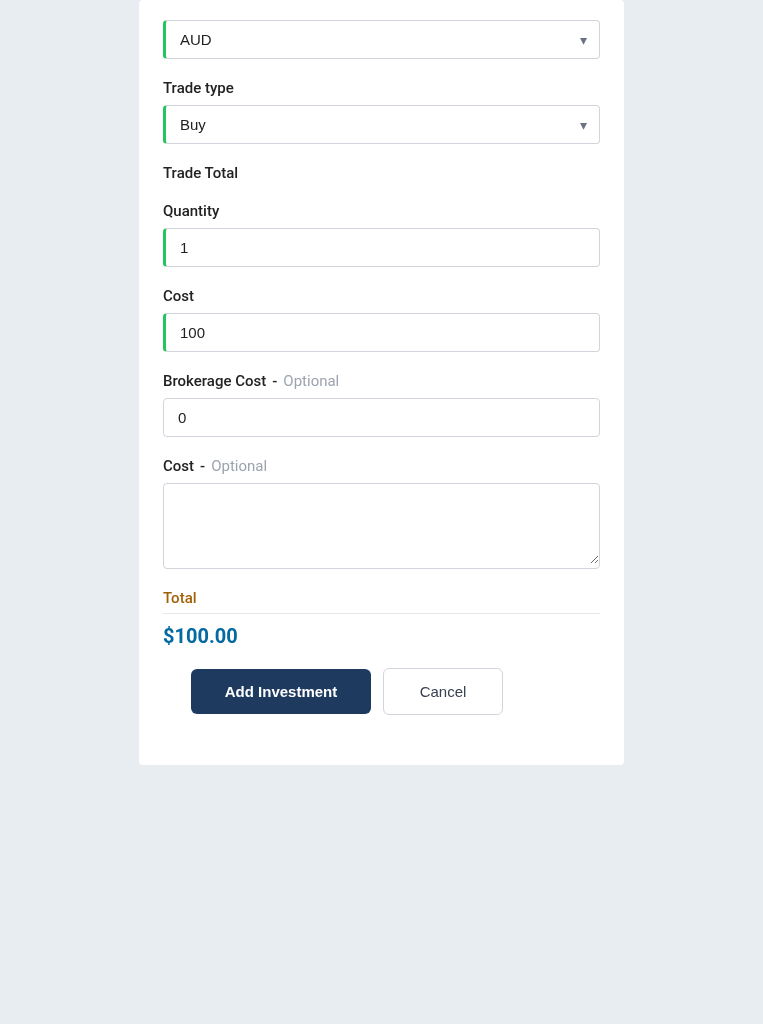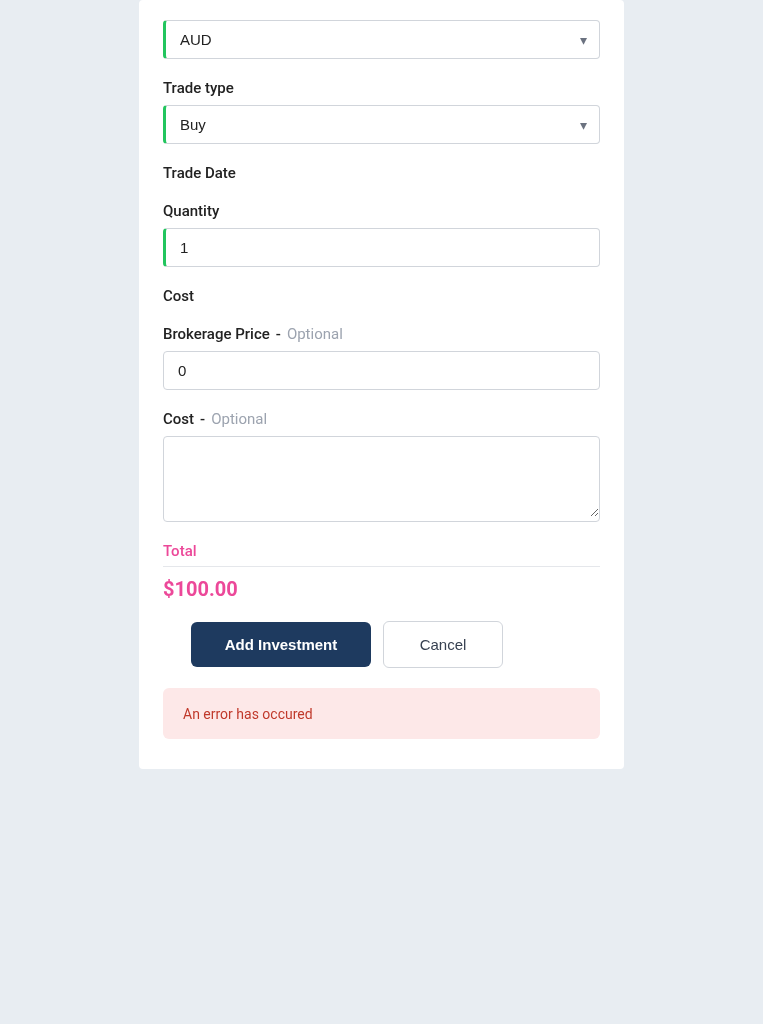--- a/index.html
+++ b/index.html
@@ -143,35 +143,35 @@
       font-family: inherit;
     }
 
     .total-section {
       margin-top: 8px;
       margin-bottom: 4px;
     }
 
     .total-label {
       font-size: 15px;
-      color: #ec4899;
+      color: #a16207;
       font-weight: 500;
       margin-bottom: 6px;
     }
 
     .total-divider {
       border: none;
       border-top: 1px solid #e5e7eb;
       margin-bottom: 10px;
     }
 
     .total-amount {
       font-size: 20px;
       font-weight: 700;
-      color: #ec4899;
+      color: #0369a1;
       margin-bottom: 20px;
     }
 
     .button-row {
       display: flex;
       gap: 12px;
       align-items: center;
       margin-bottom: 20px;
       padding-left: 28px;
     }
@@ -257,42 +257,45 @@
         <select>
           <option>Buy</option>
           <option>Sell</option>
         </select>
         <span class="select-arrow">▾</span>
       </div>
     </div>
 
     <div class="field-group">
       <label class="field-label">
-        <span>Trade Date</span>
+        <span>Trade Total</span>
       </label>
     </div>
 
     <div class="field-group">
       <label class="field-label">
         <span>Quantity</span>
       </label>
       <div class="input-wrapper">
         <input type="text" value="1" style="">
       </div>
     </div>
 
     <div class="field-group">
       <label class="field-label">
         <span>Cost</span>
       </label>
-    </div>
-
-    <div class="field-group">
-      <label class="field-label">
-        <span>Brokerage Price</span>
+      <div class="input-wrapper">
+        <input type="text" value="100" style="">
+      </div>
+    </div>
+
+    <div class="field-group">
+      <label class="field-label">
+        <span>Brokerage Cost</span>
         <span> - </span>
         <span class="optional">Optional</span>
       </label>
       <div class="input-no-border">
         <input type="text" value="0" style="">
       </div>
     </div>
 
     <div class="field-group">
       <label class="field-label">
@@ -309,18 +312,15 @@
       <div class="total-label">Total</div>
       <hr class="total-divider">
       <div class="total-amount">$100.00</div>
     </div>
 
     <div class="button-row">
       <button class="btn-add">Add Investment</button>
       <button class="btn-cancel">Cancel</button>
     </div>
 
-    <div class="error-banner">
-      <span class="error-text">An error has occured</span>
-    </div>
 
   </div>
 </div>
 
 </body></html>

